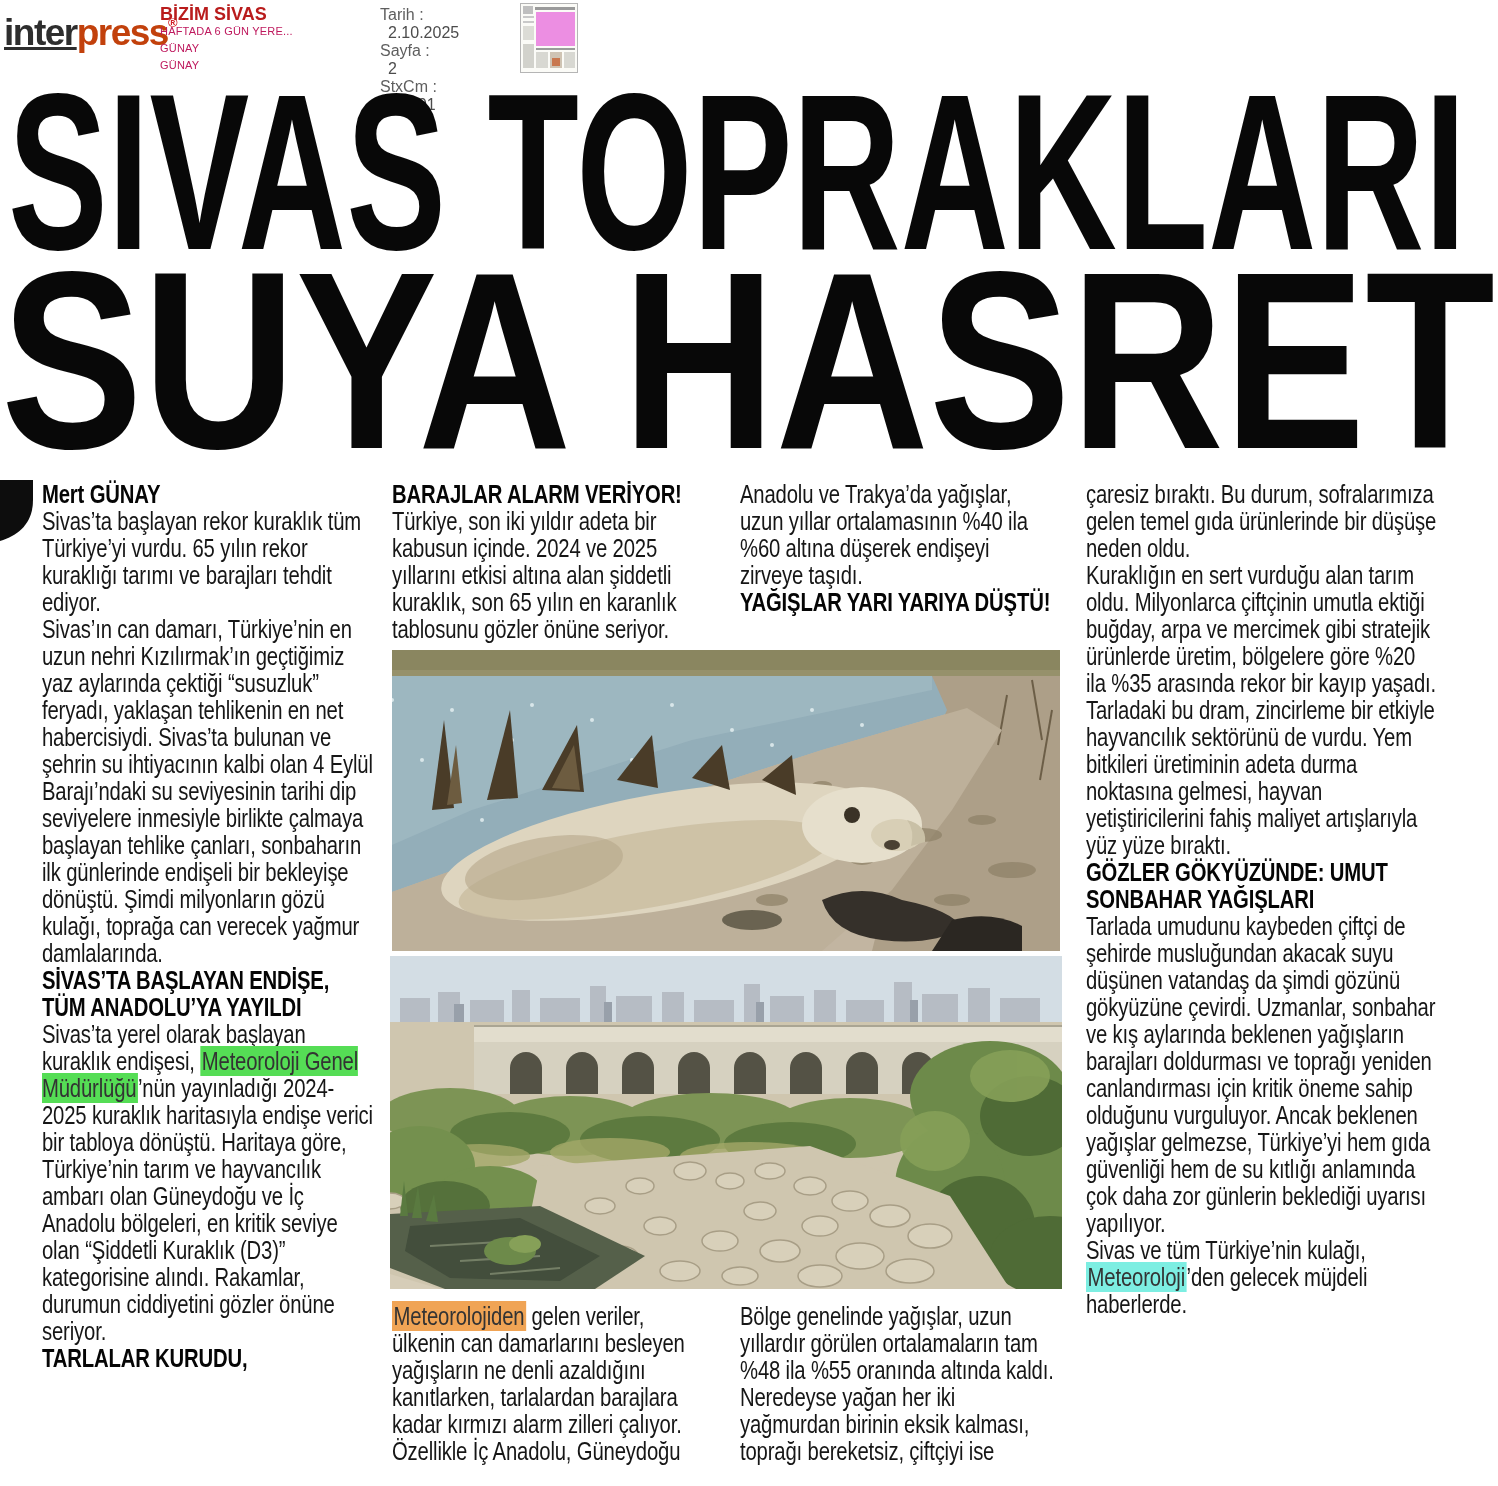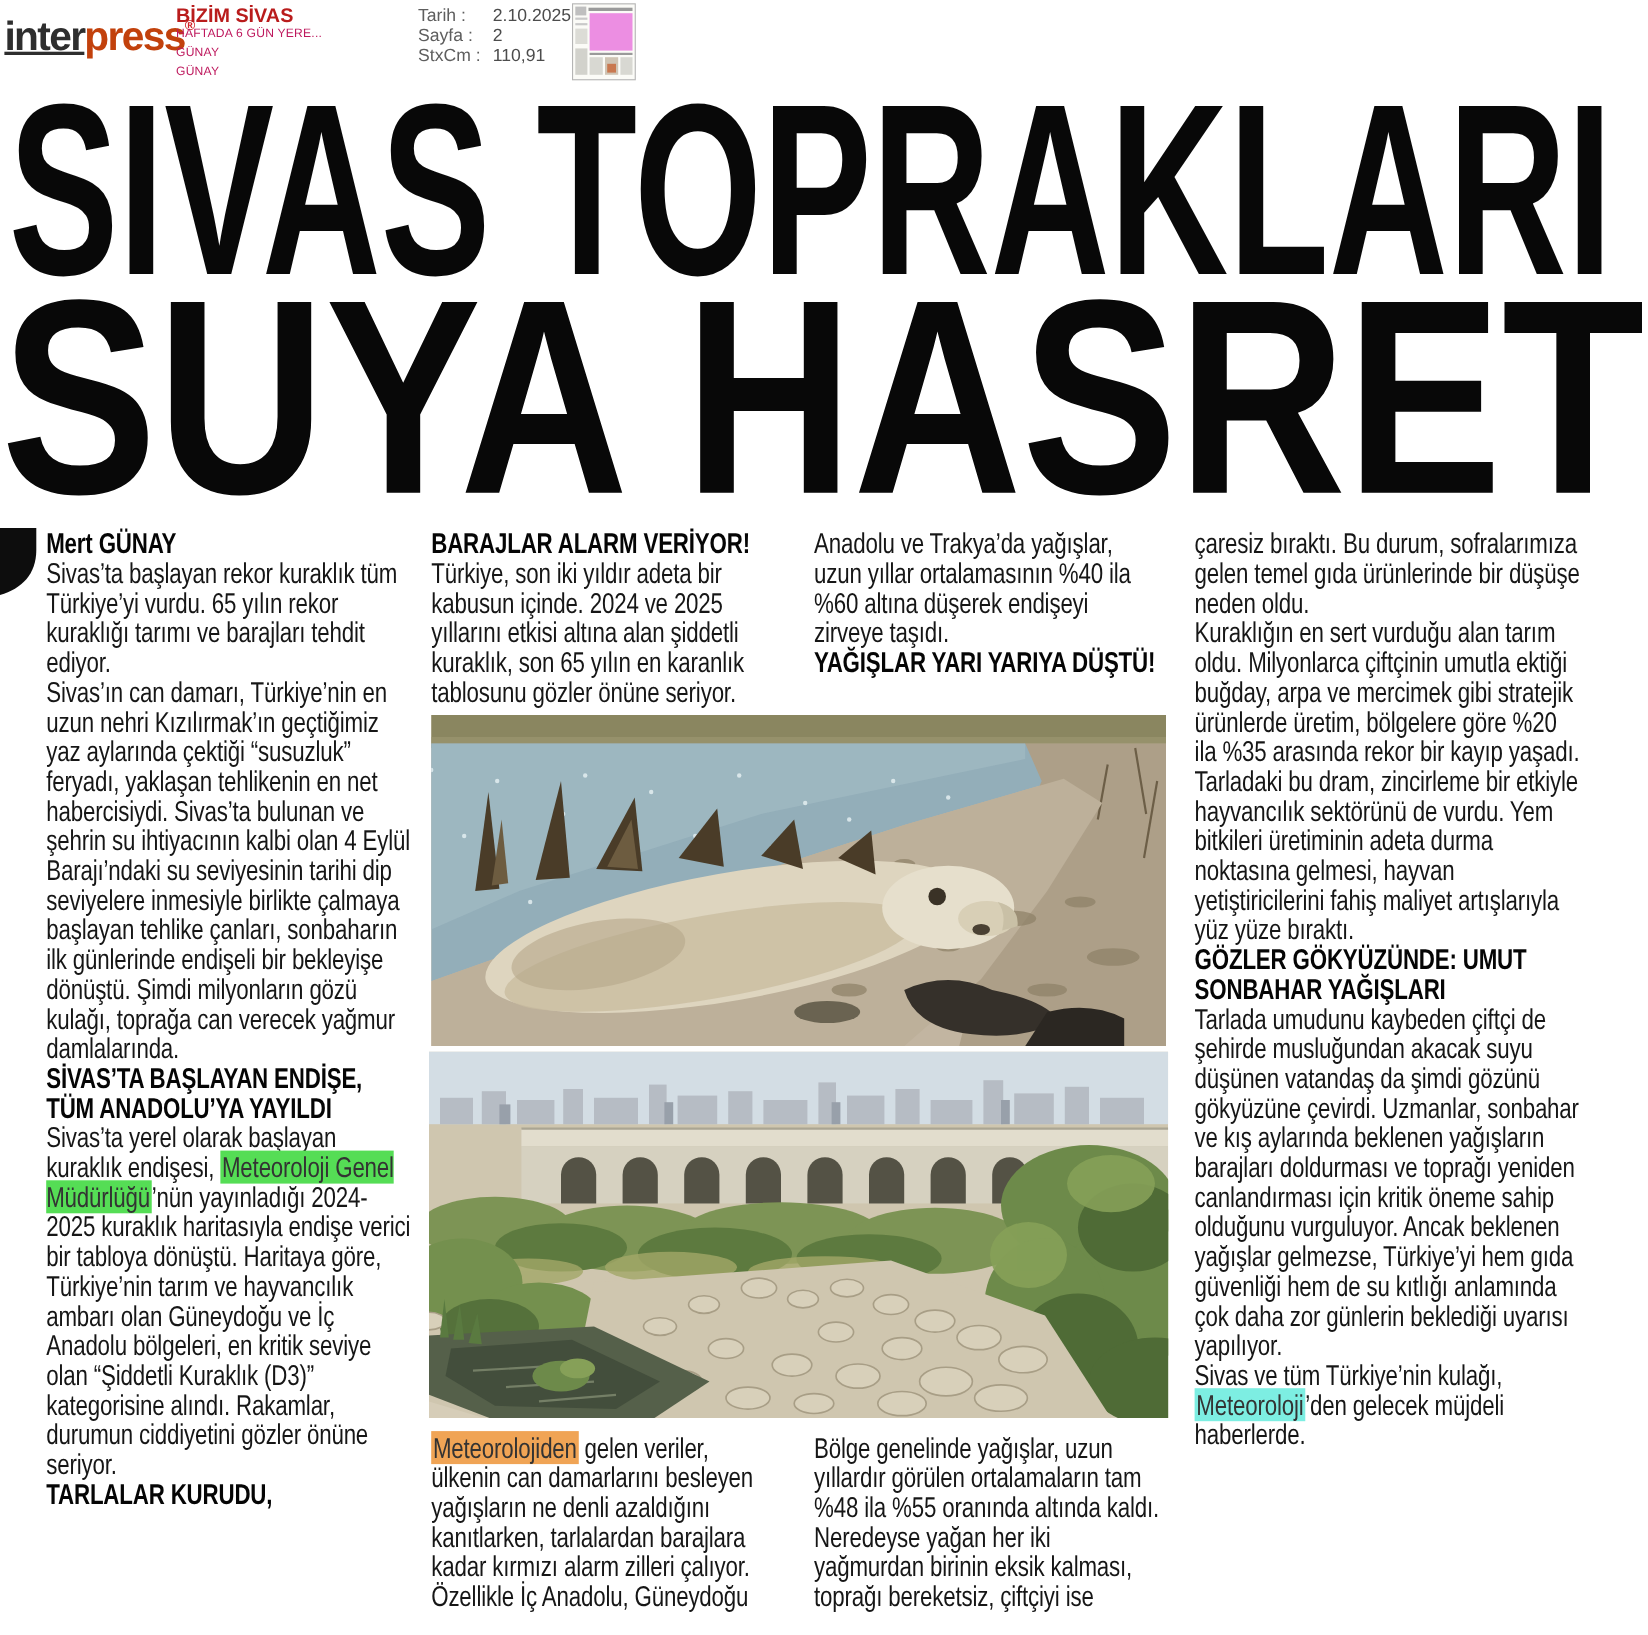--- a/index.html
+++ b/index.html
@@ -9,21 +9,21 @@
 
   
   .logo{left:4px;top:12px;font-size:37px;font-weight:bold;letter-spacing:-1.5px;}
   .logo .lg-black{color:#2e2e2e;text-decoration:underline;}
   .logo .lg-red{color:#c2410c;}
   .logo sup{font-size:13px;color:#d2232a;vertical-align:18px;letter-spacing:0;}
   .pub{left:160px;top:6px;line-height:17px;}
   .pub .pub-name{font-size:18px;font-weight:bold;color:#b91c1c;letter-spacing:0;}
   .pub .pub-line{font-size:11px;color:#be185d;letter-spacing:0.2px;}
   .meta{left:380px;top:6px;font-size:16px;color:#5e5e5e;line-height:18px;}
-  .meta-row{display:flex;}
+  .meta-row{display:flex;flex-direction:column;}
   .meta-label{width:60px;}
   .meta-value{margin-left:8px;color:#4c4c4c;}
 
   
   .thumb{left:520px;top:3px;width:56px;height:68px;background:#fbfbf7;border:1px solid #b5b5b5;}
   .thumb .t{position:absolute;}
 
   
   .headline-svg{left:0;top:86px;}
 

